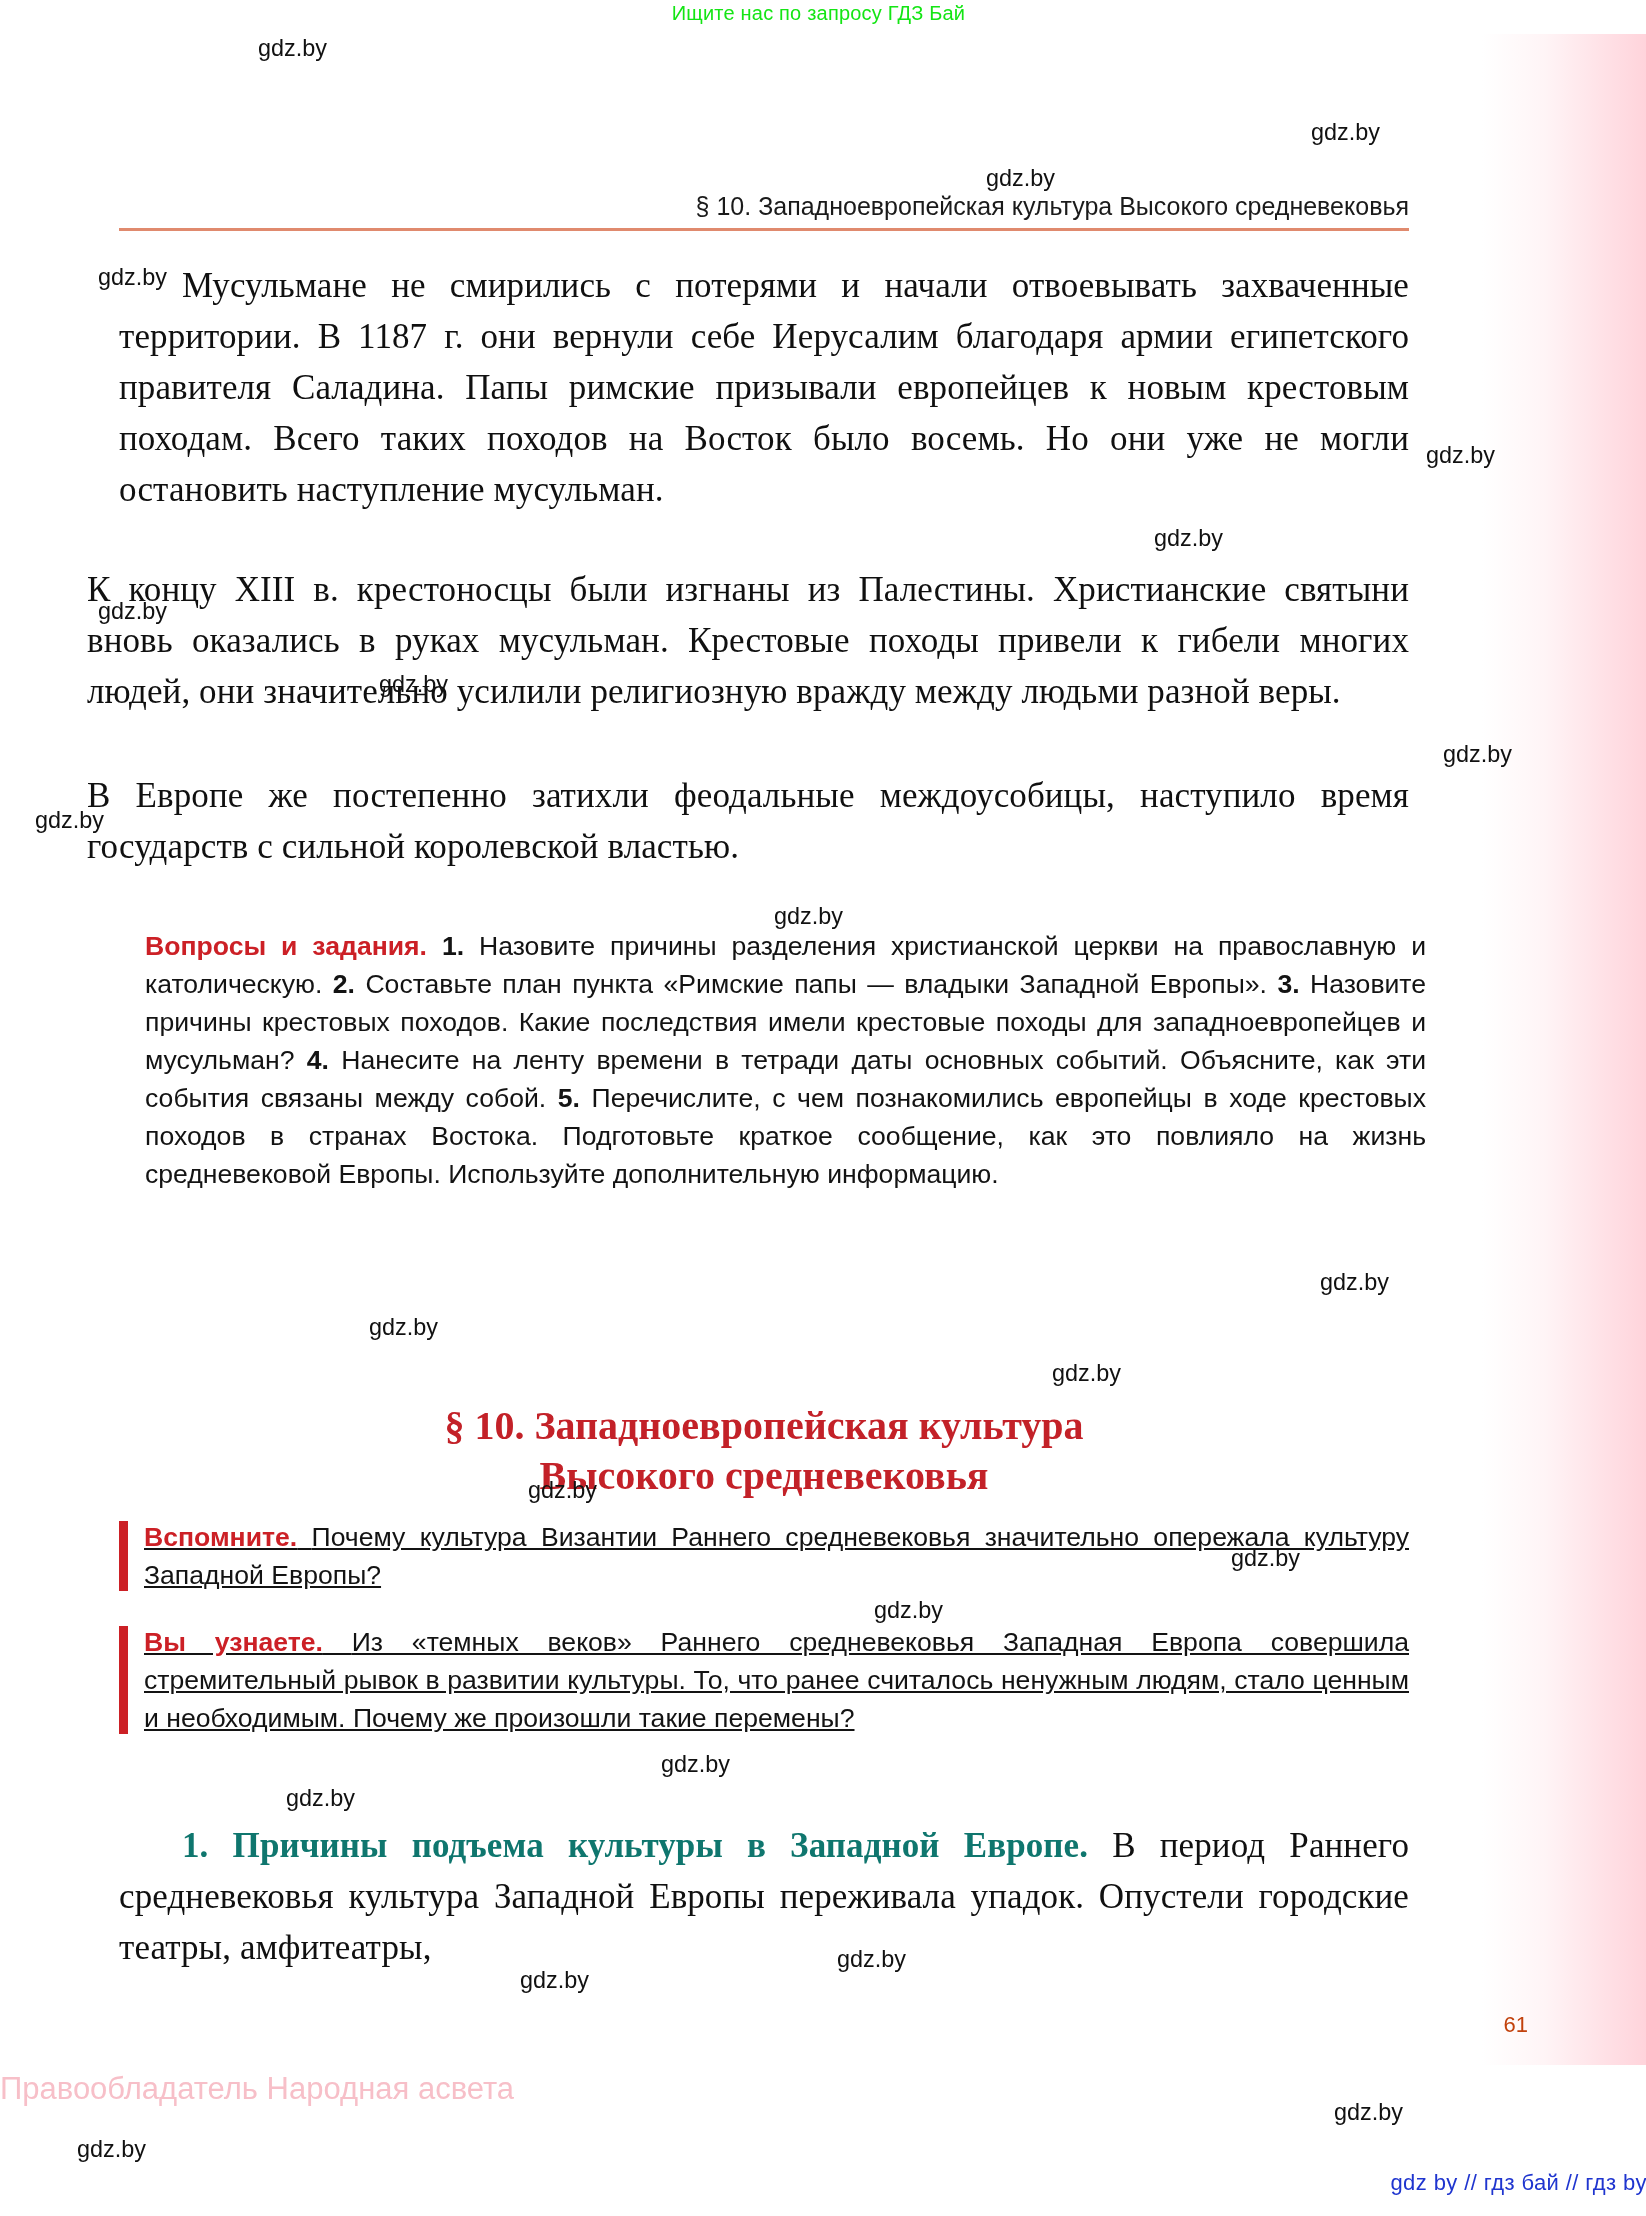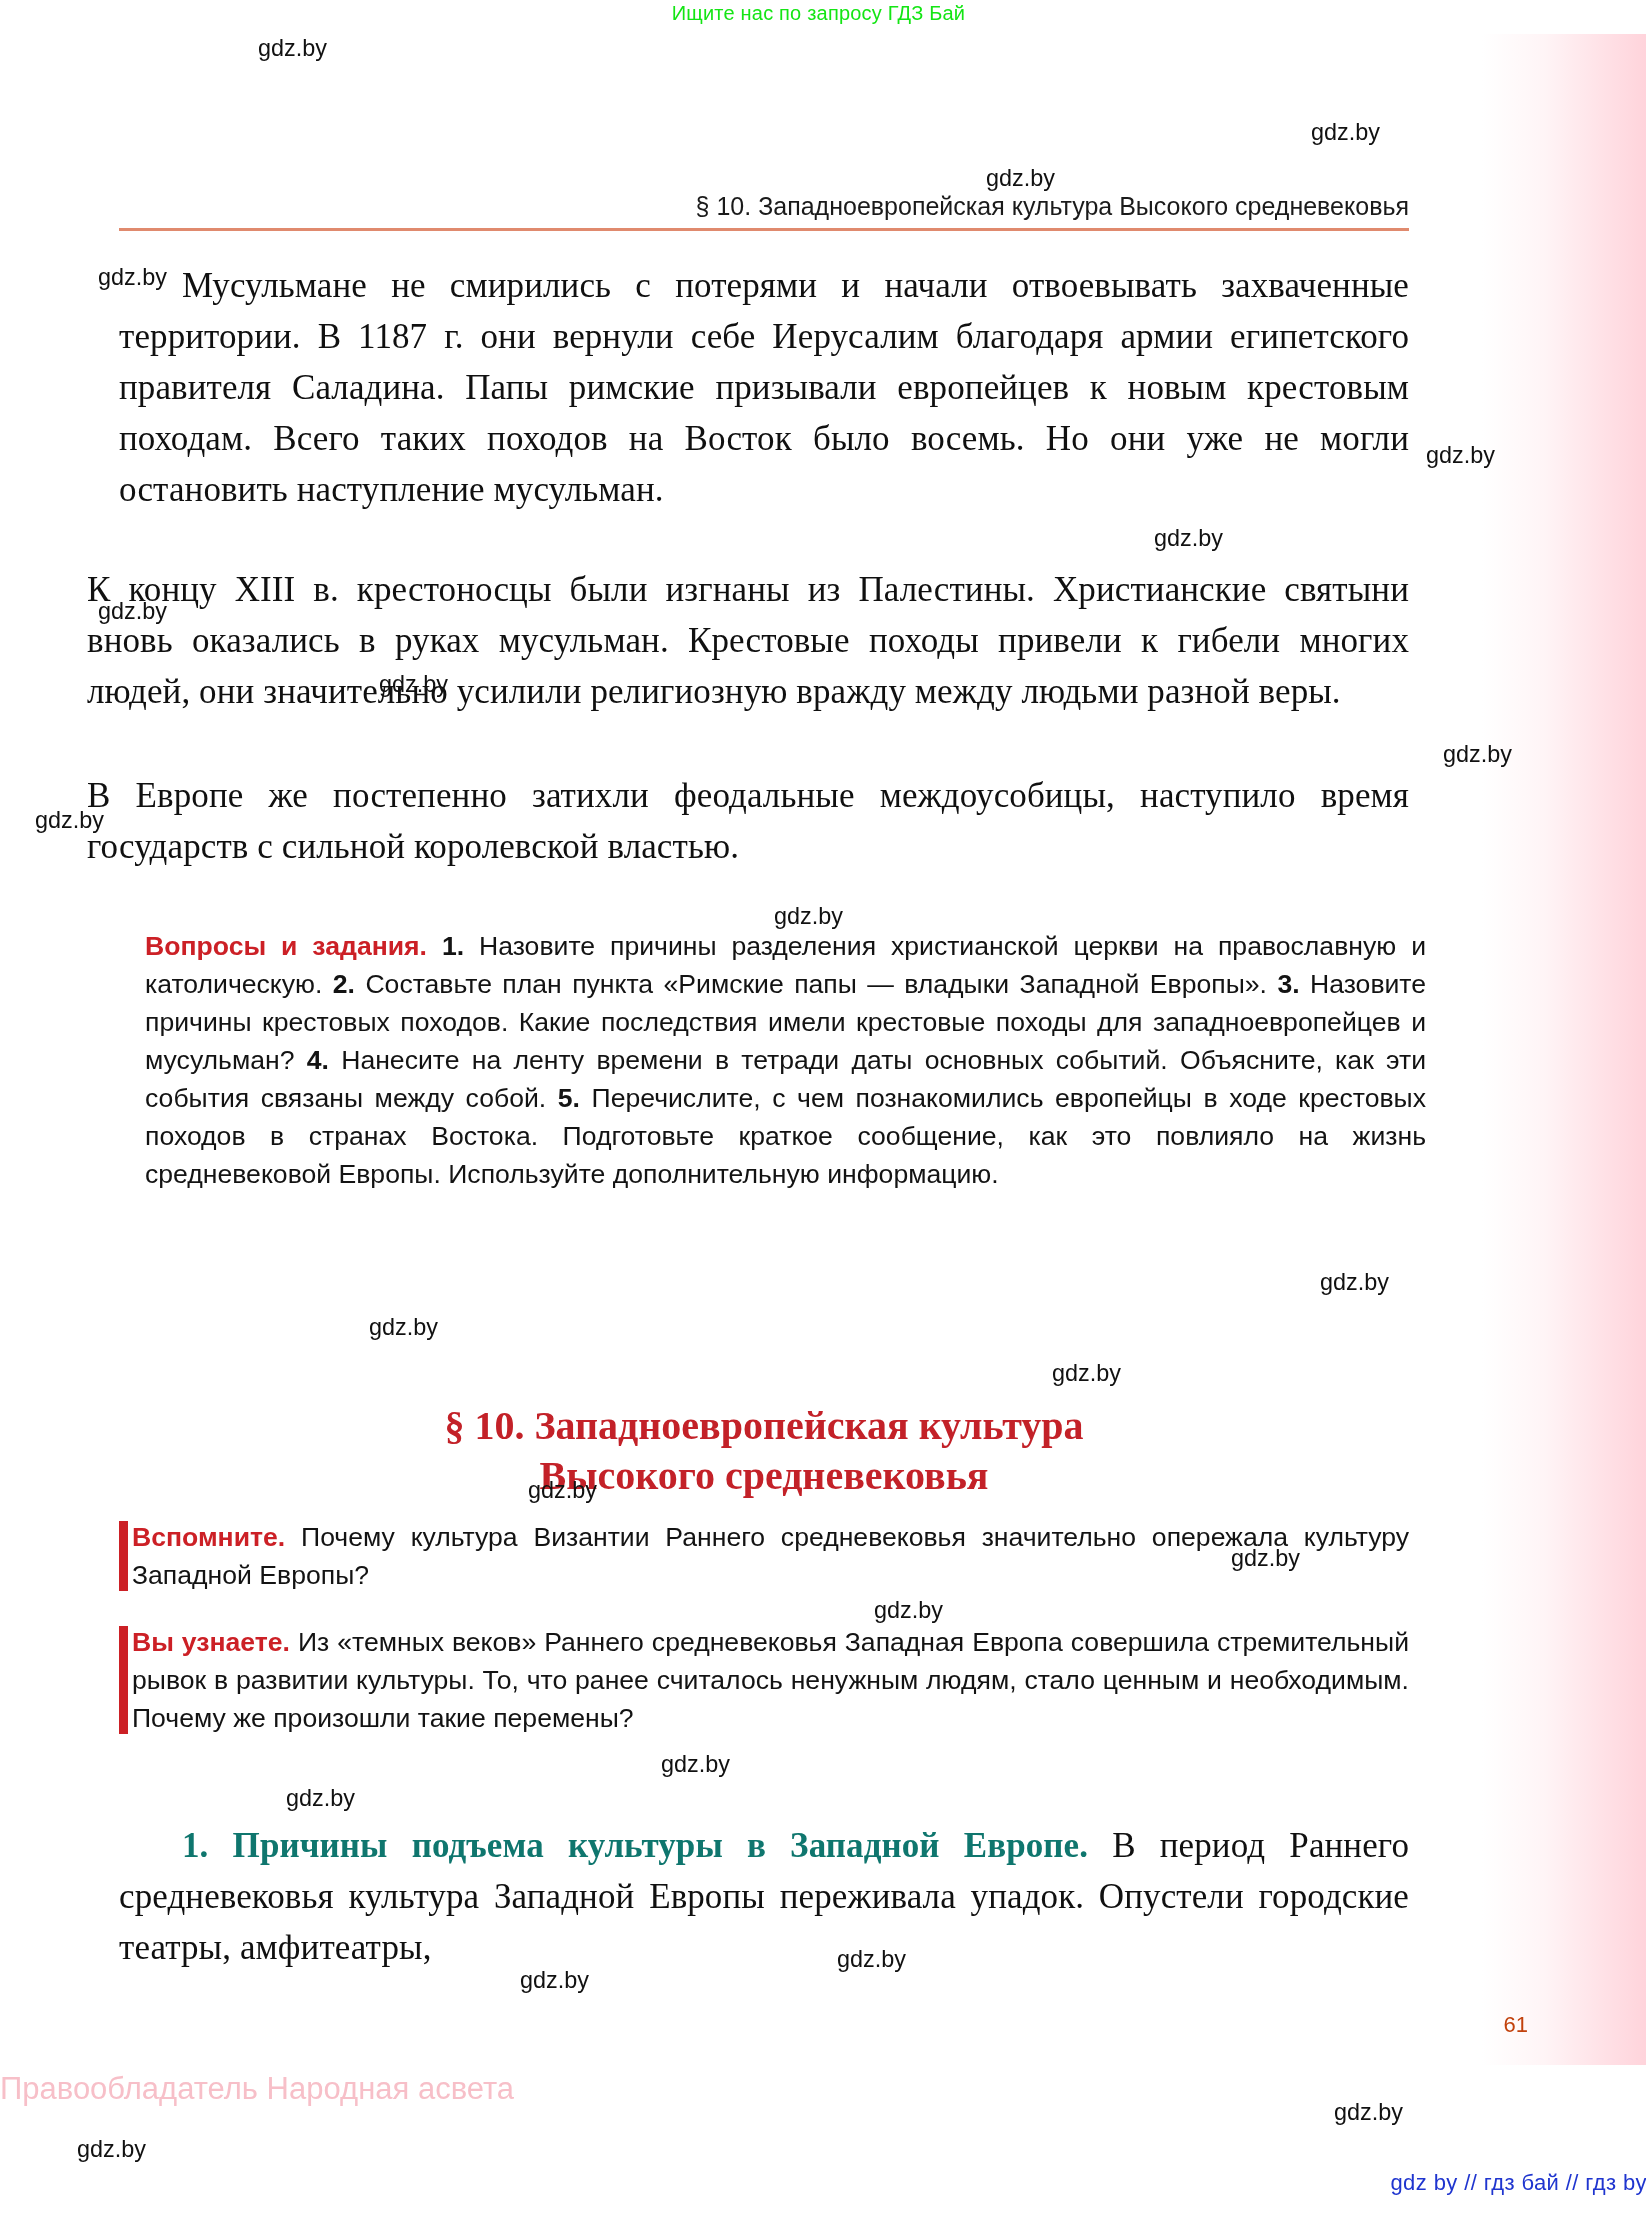--- a/index.html
+++ b/index.html
@@ -129,23 +129,24 @@
   
   .callout {
     position: absolute;
     left: 119px;
     width: 1290px;
     font-family: "Liberation Sans", "DejaVu Sans", sans-serif;
     font-size: 26.6px;
     line-height: 38px;
     color: #131313;
     text-align: justify;
-    padding-left: 13px;
+    padding-left: 25px;
     box-sizing: border-box;
     z-index: 3;
+    text-decoration: underline;
   }
   .callout::before {
     content: "";
     position: absolute;
     left: 0;
     top: 3.2px;
     bottom: 3.2px;
     width: 8.9px;
     background: #cc2026;
   }

